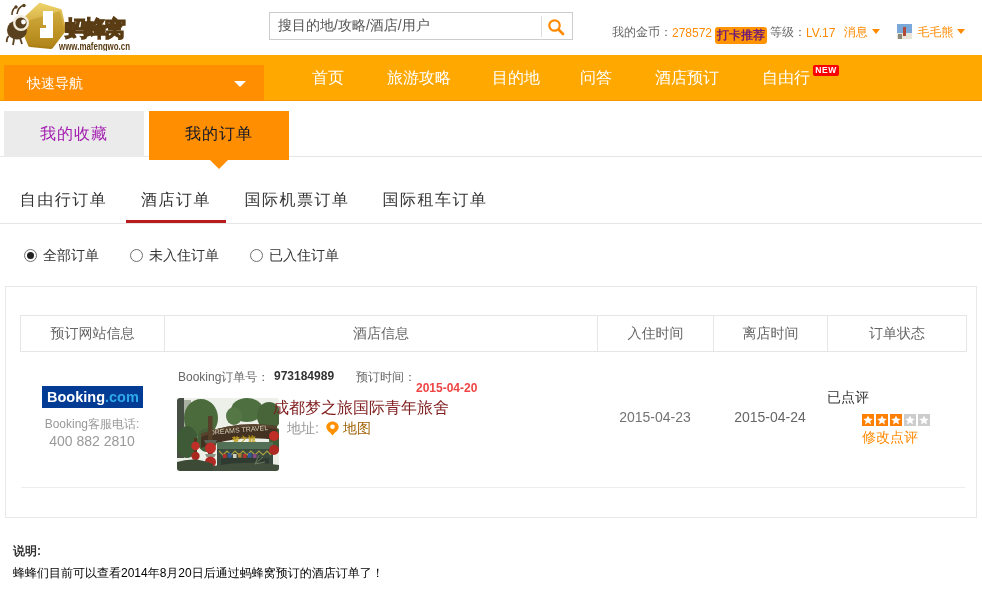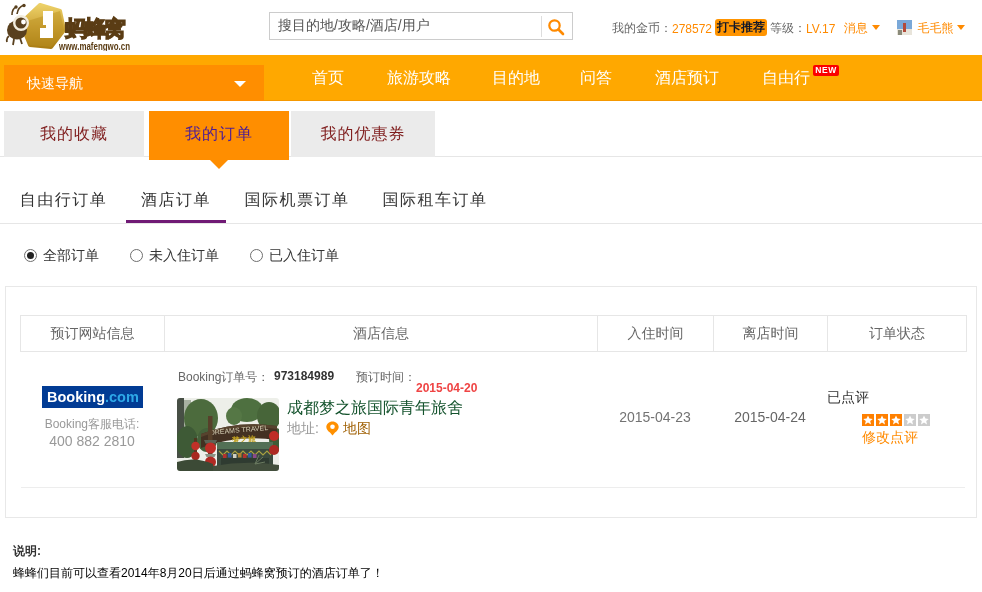--- a/index.html
+++ b/index.html
@@ -9,63 +9,63 @@
 
 
 #header { position:absolute; left:0; top:0; width:982px; height:55px; background:#fff; }
 #searchbox { position:absolute; left:269px; top:12px; width:304px; height:28px; border:1px solid #ccc; background:#fff; }
 #searchbox .ph { position:absolute; left:8px; top:4px; font-size:14px; color:#555; }
 #searchbox .sep { position:absolute; right:30px; top:3px; width:1px; height:21px; background:#ddd; }
 #searchbox .mag { position:absolute; right:6px; top:4px; }
 #userbar { position:absolute; left:612px; top:19px; height:15px; font-size:12px; color:#666; white-space:nowrap; }
 #userbar span { vertical-align:middle; }
 .org { color:#ff8a00; }
-.badge-dk { display:inline-block; vertical-align:middle; background:#ff9400; color:#0f172a; font-size:12px; font-weight:bold; padding:2px 2px 3px; border-radius:3px; margin:0 3px 2px 3px; line-height:12px; }
+.badge-dk { display:inline-block; vertical-align:middle; background:#ff9400; color:#701a75; font-size:12px; font-weight:bold; padding:2px 2px 3px; border-radius:3px; margin:8px 3px 2px 3px; line-height:12px; }
 .caret { display:inline-block; vertical-align:middle; width:0; height:0; border-left:4px solid transparent; border-right:4px solid transparent; border-top:5px solid #ff8a00; margin:0 0 2px 4px; }
 #avatar { display:inline-block; vertical-align:middle; width:15px; height:15px; margin:0 2px 2px 14px; }
 
 
 #nav { position:absolute; left:0; top:55px; width:982px; height:46px; background:#ffa800; border-bottom:1px solid #f59800; }
 #quicknav { position:absolute; left:4px; top:10px; width:260px; height:36px; background:#ff8e00; color:#fff; font-size:14px; line-height:36px; }
 #quicknav .t { margin-left:23px;text-align:center; }
 #quicknav .caret2 { position:absolute; right:18px; top:16px; width:0; height:0; border-left:6px solid transparent; border-right:6px solid transparent; border-top:6px solid #fff; }
 .navitem { position:absolute; top:13px; color:#fff; font-size:16px; }
 #newbadge { position:absolute; left:813px; top:10px; width:26px; height:11px; background:#fb0000; color:#fff; font-size:8.5px; font-weight:bold; text-align:center; line-height:11px; border-radius:2px; letter-spacing:0.5px; }
 
 
 #tabline { position:absolute; left:0; top:156px; width:982px; height:1px; background:#e6e6e6; }
-.tab { position:absolute; top:111px; height:46px; background:#ebebeb; color:#7f1d1d; font-size:16px; letter-spacing:1px; text-align:center; line-height:46px; }
-#tab2 { background:#ff8e00; color:#4c1d95; height:49px; line-height:46px; z-index:2; }
+.tab { position:absolute; top:111px; height:46px; background:#ebebeb; color:#a21caf; font-size:16px; letter-spacing:1px; text-align:center; line-height:46px; }
+#tab2 { background:#ff8e00; color:#0f172a; height:49px; line-height:46px; z-index:2; }
 #tabtri { position:absolute; left:210px; top:160px; width:0; height:0; border-left:9px solid transparent; border-right:9px solid transparent; border-top:9px solid #ff8e00; z-index:2; }
 
 
 #subtabs { position:absolute; left:0; top:168px; width:982px; height:56px; border-bottom:1px solid #e6e6e6; }
 .stab { position:absolute; top:22px; height:33px; font-size:16px; letter-spacing:1.5px; color:#333; text-align:center; }
-.stab.on { border-bottom:3px solid #701a75; }
+.stab.on { border-bottom:3px solid #b91c1c; }
 
 
 #radios { position:absolute; left:0; top:247px; width:982px; height:20px; font-size:14px; color:#333; }
 .radio { display:inline-block; vertical-align:middle; width:13px; height:13px; border:1px solid #6e6e6e; border-radius:50%; position:relative; margin-right:6px; margin-top:-2px; background:#fff; }
 .radio.sel:after { content:""; position:absolute; left:2px; top:2px; width:7px; height:7px; border-radius:50%; background:#222; }
 .rgroup { position:absolute; top:0; }
 
 
 #box { position:absolute; left:5px; top:286px; width:972px; height:232px; border:1px solid #e8e8e8; background:#fff; }
 #thead { position:absolute; left:14px; top:28px; width:947px; height:37px; border:1px solid #e6e6e6; font-size:14px; color:#666; }
 #thead .th { position:absolute; top:0; height:35px; line-height:35px; text-align:center; border-right:1px solid #e6e6e6; }
 #thead .th:last-child { border-right:none; }
 #rowhr { position:absolute; left:15px; top:200px; width:944px; height:1px; background:#ededed; }
 #bklogo { position:absolute; left:36px; top:99px; }
 #bkt1 { position:absolute; left:14px; top:129px; width:144px; text-align:center; font-size:12px; color:#999; }
 #bkt2 { position:absolute; left:14px; top:146px; width:144px; text-align:center; font-size:14px; color:#999; }
 #ordline { position:absolute; left:172px; top:82px; width:420px; height:14px; font-size:12px; color:#666; white-space:nowrap; }
 #ordline b { color:#333; }
 #ordline span { color:#666; }
 #hotelimg { position:absolute; left:171px; top:111px; width:102px; height:73px; border-radius:3px; overflow:hidden; }
-#hname { position:absolute; left:281px; top:111px; font-size:16px; color:#14532d; }
+#hname { position:absolute; left:267px; top:111px; font-size:16px; color:#7f1d1d; }
 #haddr { position:absolute; left:281px; top:133px; font-size:14px; color:#999; }
 #haddr .map { color:#a16207; }
 #d1 { position:absolute; left:591px; top:122px; width:116px; text-align:center; font-size:14px; color:#737373; }
 #d2 { position:absolute; left:707px; top:122px; width:114px; text-align:center; font-size:14px; color:#666; }
 #st1 { position:absolute; left:821px; top:102px; width:140px; text-align:left; font-size:14px; color:#333; }
 #stars { position:absolute; left:856px; top:127px; width:140px; height:12px; }
 .sq { position:absolute; top:0; width:12px; height:12px; background:#ff8000; }
 .sq.off { background:#ccc; }
 .sq svg { display:block; }
 #st2 { position:absolute; left:856px; top:142px; width:140px; text-align:left; font-size:14px; color:#ff8a00; }
@@ -132,21 +132,20 @@
     <span class="navitem" style="left:492px">目的地</span>
     <span class="navitem" style="left:580px">问答</span>
     <span class="navitem" style="left:655px">酒店预订</span>
     <span class="navitem" style="left:762px">自由行</span>
     <span id="newbadge">NEW</span>
   </div>
 
   <div id="tabline"></div>
   <div class="tab" style="left:4px; width:140px;">我的收藏</div>
   <div class="tab" id="tab2" style="left:149px; width:140px;">我的订单</div>
-  <div class="tab" style="left:291px; width:144px;">我的优惠券</div>
   <div id="tabtri"></div>
 
   <div id="subtabs">
     <span class="stab" style="left:5px; width:117px;">自由行订单</span>
     <span class="stab on" style="left:126px; width:100px;">酒店订单</span>
     <span class="stab" style="left:230px; width:134px;">国际机票订单</span>
     <span class="stab" style="left:368px; width:134px;">国际租车订单</span>
   </div>
 
   <div id="radios">

